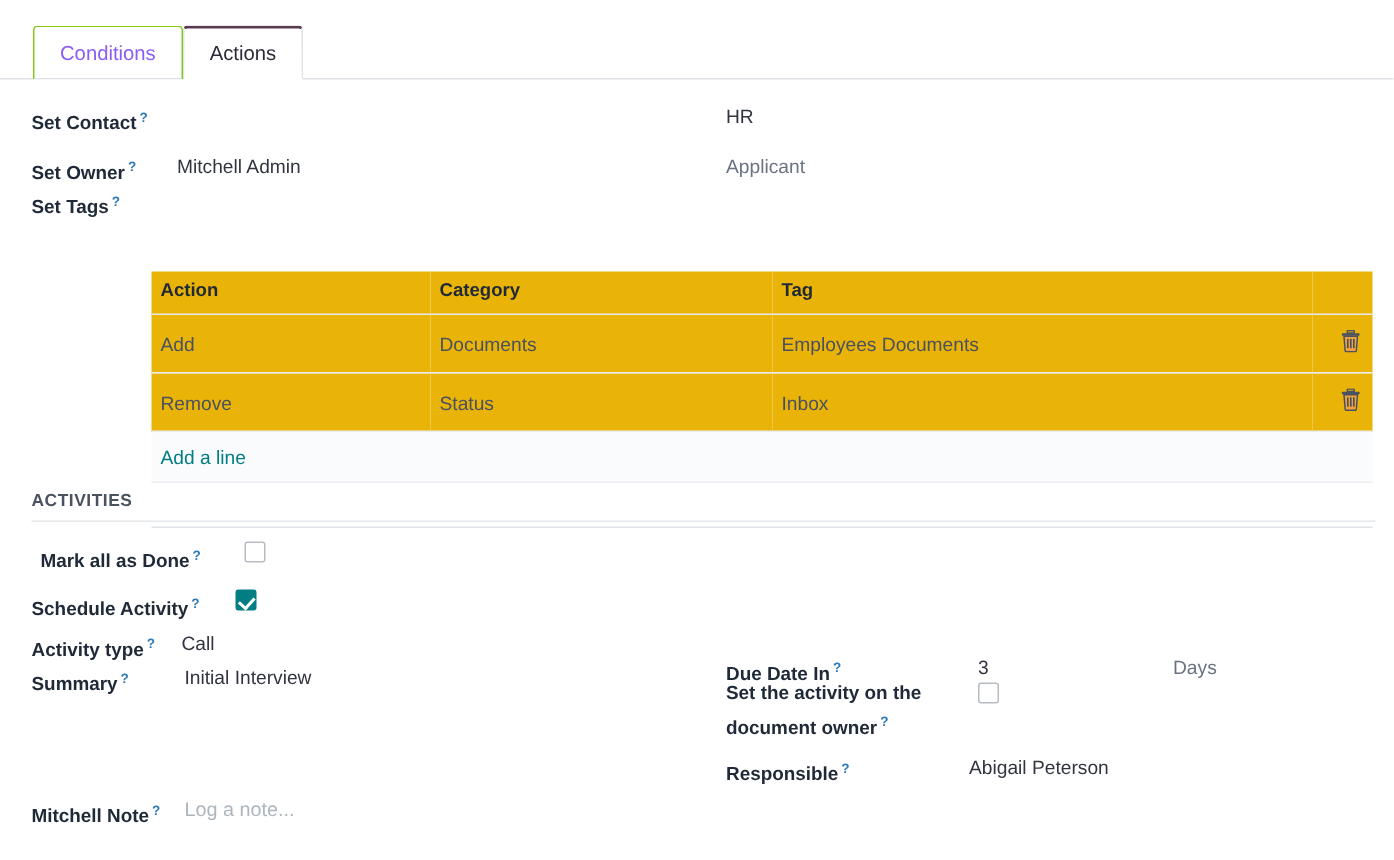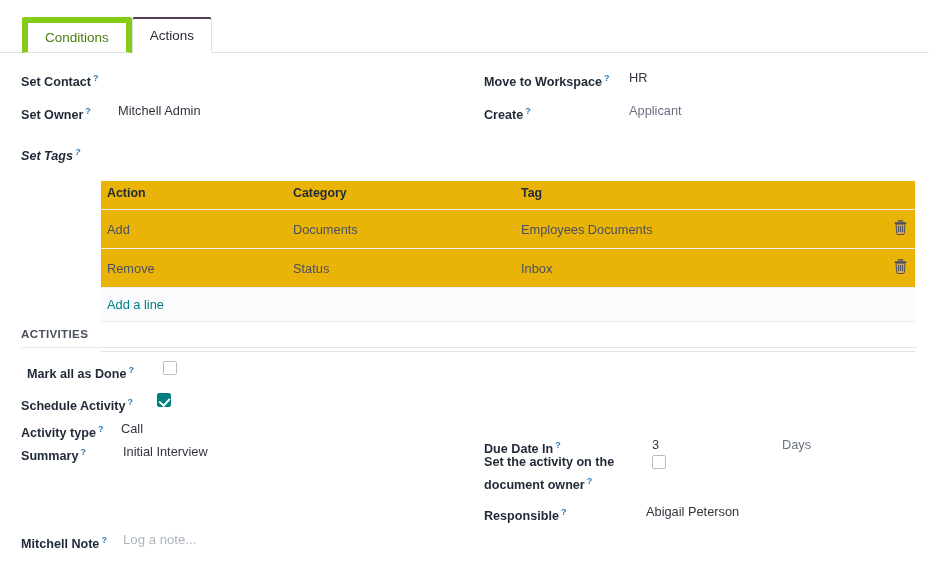--- a/index.html
+++ b/index.html
@@ -12,22 +12,22 @@
 
   
   .tabbar {
     position: absolute; left: 0; top: 16px; width: 929px; height: 37px;
     display: flex; align-items: flex-end;
   }
   .tab-lead { width: 22px; height: 36px; border-bottom: 1px solid #dee2e6; }
   .tab {
     height: 36px; padding: 0 17px;
     display: flex; align-items: center; justify-content: center;
-    font-size: 13.5px; color: #4d7c0f;
-    border: 6px solid #84cc16; border-bottom: 1px solid #dee2e6;
+    font-size: 13.5px; color: #8b5cf6;
+    border: 1px solid #84cc16; border-bottom: 1px solid #dee2e6;
     background: #ffffff; cursor: pointer;
     border-radius: 3px 3px 0 0;
     margin-bottom: 0;
   }
   .tab.inactive { border-bottom: 1px solid #dee2e6; }
   .tab.active {
     color: #2b2b3a;
     border-top: 2px solid #5a3b51;
     border-left: 1px solid #dee2e6;
     border-right: 1px solid #dee2e6;
@@ -130,31 +130,29 @@
   <div class="abs field" style="left:21px; top:16px;">
     <span class="flabel" style="width:97px;"><span>Set Contact</span><sup class="q">?</sup></span>
     <span class="fval"></span>
   </div>
 
   <div class="abs field" style="left:21px; top:49px;">
     <span class="flabel" style="width:97px;"><span>Set Owner</span><sup class="q">?</sup></span>
     <span class="fval">Mitchell Admin</span>
   </div>
 
-  <div class="abs field" style="left:21px; top:90px;font-style:italic;">
+  <div class="abs field" style="left:21px; top:72px;">
     <span class="flabel" style="width:97px;"><span>Set Tags</span><sup class="q">?</sup></span>
   </div>
 
   <div class="abs field" style="left:484px; top:16px;">
-    <span class="flabel" style="width:145px;"><span>Move to Workspace</span><sup class="q">?</sup></span>
     <span class="fval">HR</span>
   </div>
 
   <div class="abs field" style="left:484px; top:49px;">
-    <span class="flabel" style="width:145px;"><span>Create</span><sup class="q">?</sup></span>
     <span class="fval muted">Applicant</span>
   </div>
 
   <div class="o2m">
     <table class="olist">
       <thead>
         <tr>
           <th class="col-action">Action</th>
           <th class="col-category">Category</th>
           <th class="col-tag">Tag</th>

